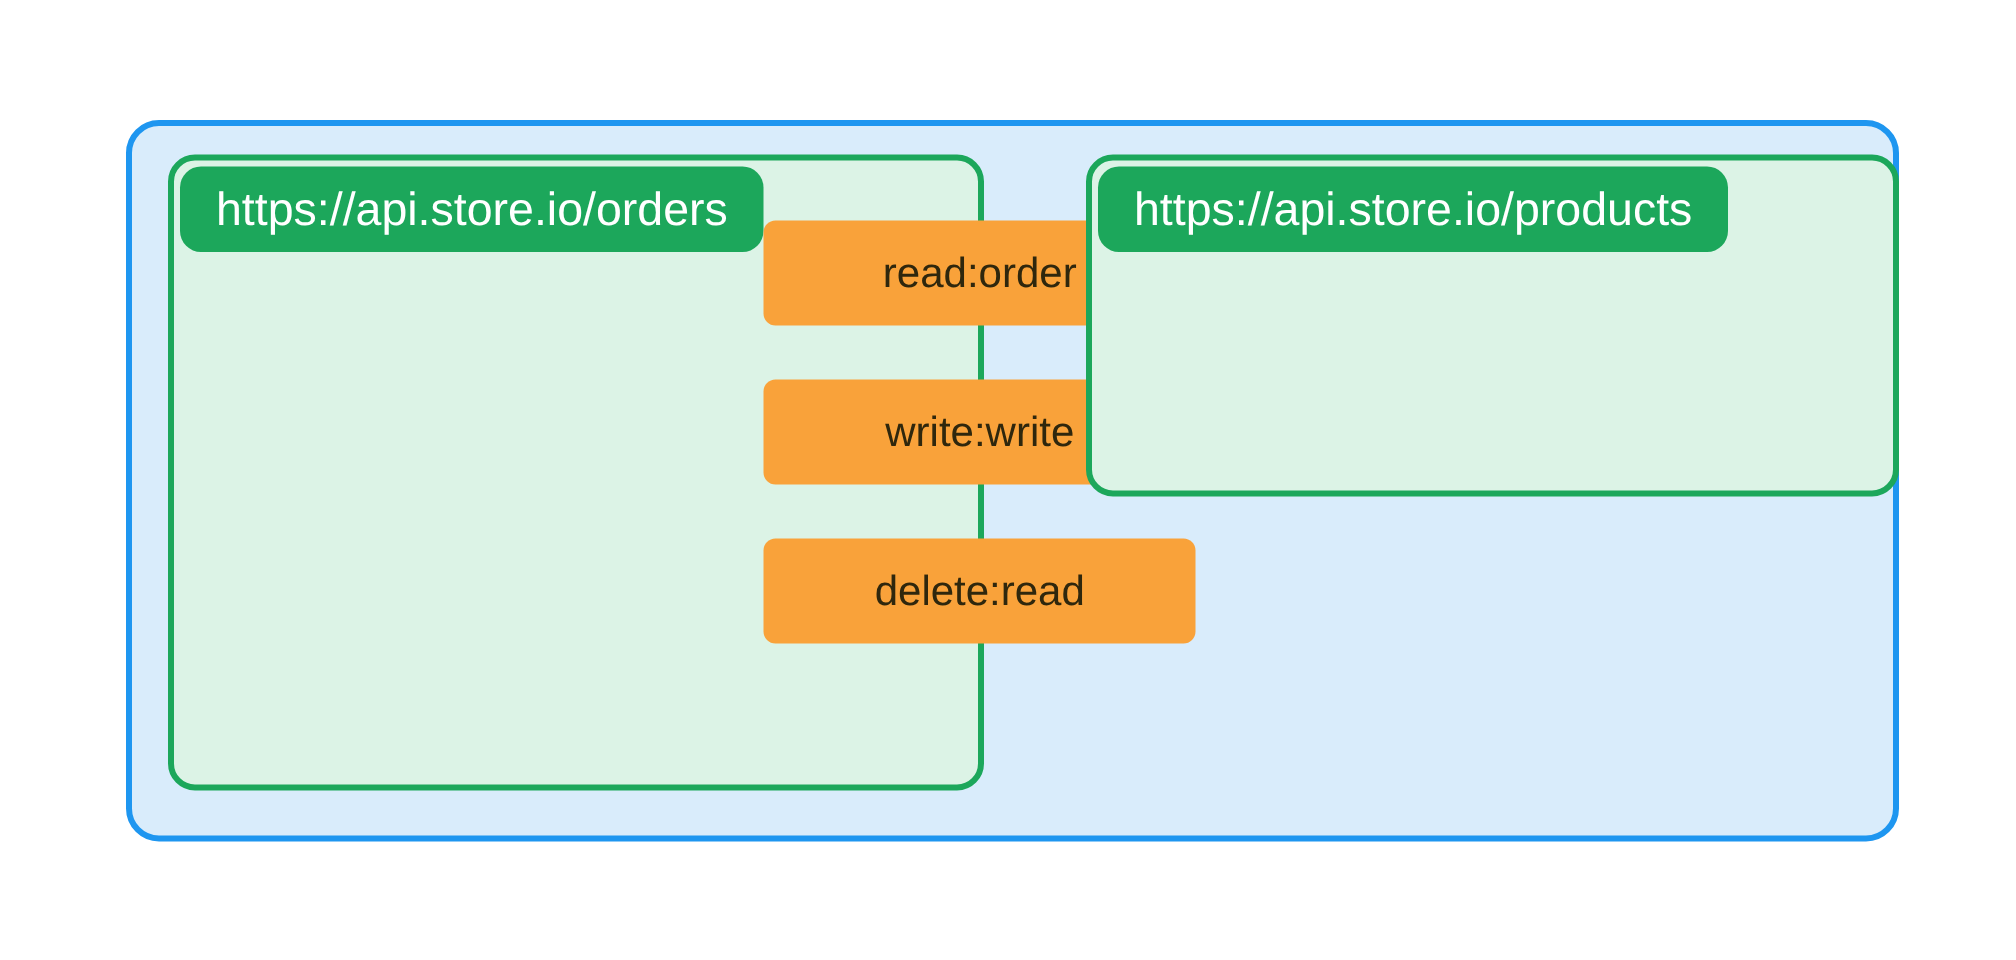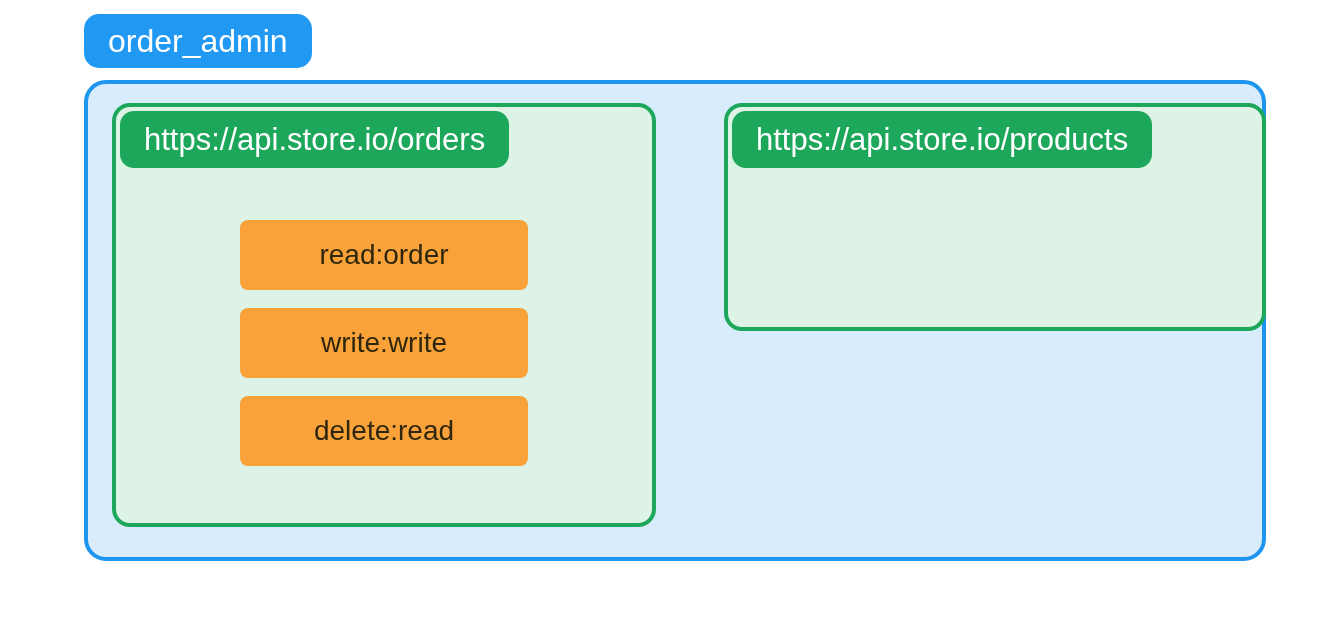--- a/index.html
+++ b/index.html
@@ -40,22 +40,21 @@
     border: 4px solid #1E96F0;
     border-radius: 22px;
   }
   .card {
     position: absolute;
     box-sizing: border-box;
     background: #DCF3E6;
     border: 4px solid #1CA75B;
     border-radius: 18px;
     display: flex;
-    flex-direction: column;
-    align-items: center;
+    flex-direction: row;
   }
   .card-left {
     left: 24px;
     top: 19px;
     width: 544px;
     height: 424px;
   }
   .card-right {
     left: 636px;
     top: 19px;
@@ -69,45 +68,44 @@
     display: inline-flex;
     align-items: center;
     padding: 0 24px;
     background: #1CA75B;
     color: #ffffff;
     font-size: 31px;
     border-radius: 14px;
     white-space: nowrap;
   }
   .chips {
-    margin-top: 52px;
+    margin-top: 40px;
     display: flex;
     flex-direction: column;
-    gap: 18px;
+    gap: 36px;
     align-items: center;
   }
   .chip {
     width: 288px;
     height: 70px;
     display: flex;
     align-items: center;
     justify-content: center;
     background: #F9A23A;
     color: #2F270D;
     font-size: 28px;
     border-radius: 8px;
     white-space: nowrap;
   }
 </style>
 </head>
 <body>
 
 <div class="canvas">
 
-  <div class="role-pill">order_admin</div>
 
   <div class="outer-box">
 
     <div class="card card-left">
       <div class="url-badge">https://api.store.io/orders</div>
       <div class="chips">
         <div class="chip">read:order</div>
         <div class="chip">write:write</div>
         <div class="chip">delete:read</div>
       </div>

